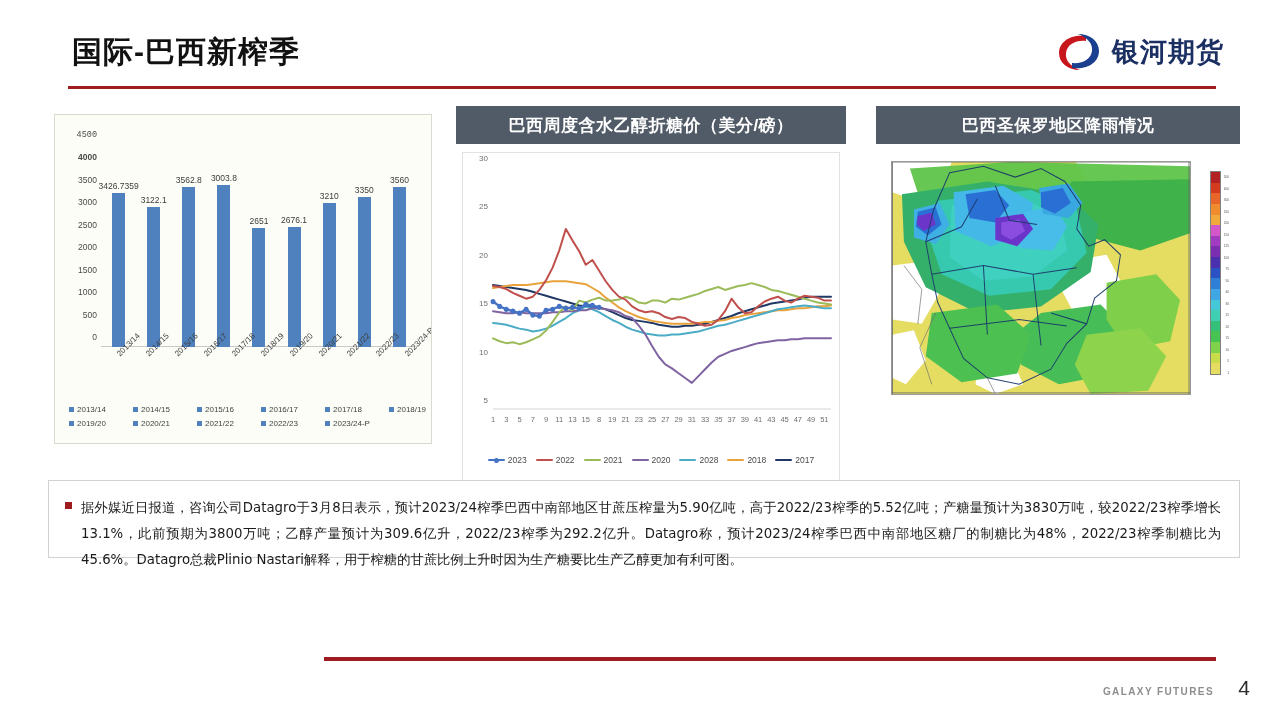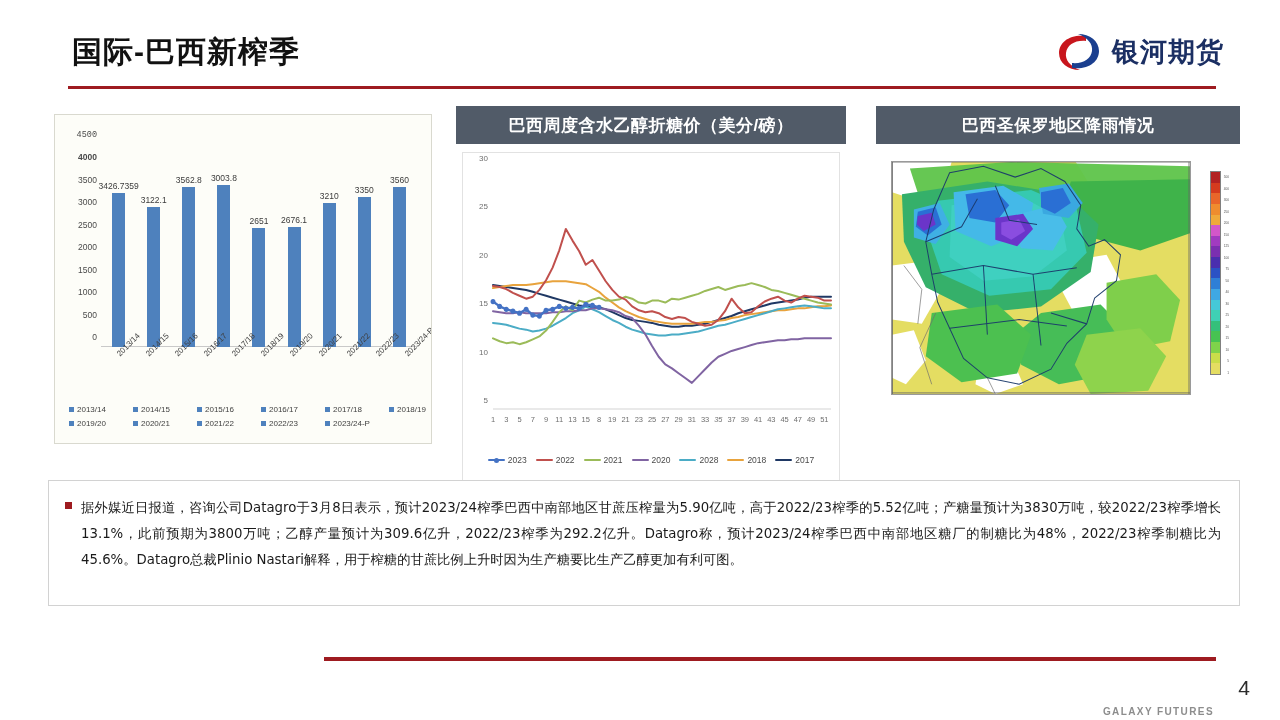--- a/index.html
+++ b/index.html
@@ -90,33 +90,33 @@
   #map-frame { height: 248px; margin: 10px 8px 0 8px; border: 1px solid #ffffff; background: #ffffff; }
   .map-inner { position: relative; width: 100%; height: 100%; }
   .map-canvas { position: absolute; left: 6px; top: 6px; right: 40px; bottom: 6px; background: #ffffff; border: 1px solid #9a9a9a; overflow: hidden; }
   .cbar { position: absolute; right: 10px; top: 16px; width: 11px; bottom: 26px; border: 1px solid #808080; overflow: hidden; }
   .cbar-seg { width: 100%; }
   .cbar-ticks { position: absolute; right: 2px; top: 16px; bottom: 26px; width: 8px; }
   .cbar-tk { position: absolute; right: 0; font-size: 3.2px; color: #555; }
 
   
   .textbox {
-    position: absolute; left: 48px; top: 480px; width: 1192px; height: 126px;
+    position: absolute; left: 48px; top: 480px; width: 1192px; height: 78px;
     border: 1px solid #d2d2d2; background: #ffffff;
   }
   .bullet-row { display: flex; padding: 14px 18px 0 16px; }
   .bullet-sq { width: 7px; height: 7px; background: #9e1b20; flex: 0 0 7px; margin: 7px 9px 0 0; }
   .bullet-text {
     font-size: 13.3px; line-height: 26px; color: #1a1a1a; text-align: justify;
     font-family: "DejaVu Sans", "Liberation Sans", sans-serif;
   }
 
   
   .foot-rule { position: absolute; left: 324px; top: 657px; width: 892px; height: 4px; background: #9e1b20; }
-  .foot-brand { position: absolute; right: 66px; top: 686px; font-size: 10px; font-weight: bold; letter-spacing: 1.4px; color: #8d8d8d; margin-top: 20px; }
+  .foot-brand { position: absolute; right: 66px; top: 686px; font-size: 10px; font-weight: bold; letter-spacing: 1.4px; color: #8d8d8d; }
   .foot-page { position: absolute; right: 30px; top: 676px; font-size: 21px; color: #2b2b2b; }
 </style>
 </head>
 <body>
 
 <div class="slide">
 
   <div class="hdr">
     <div class="hdr-title">国际-巴西新榨季</div>
     <div class="hdr-rule"></div>

